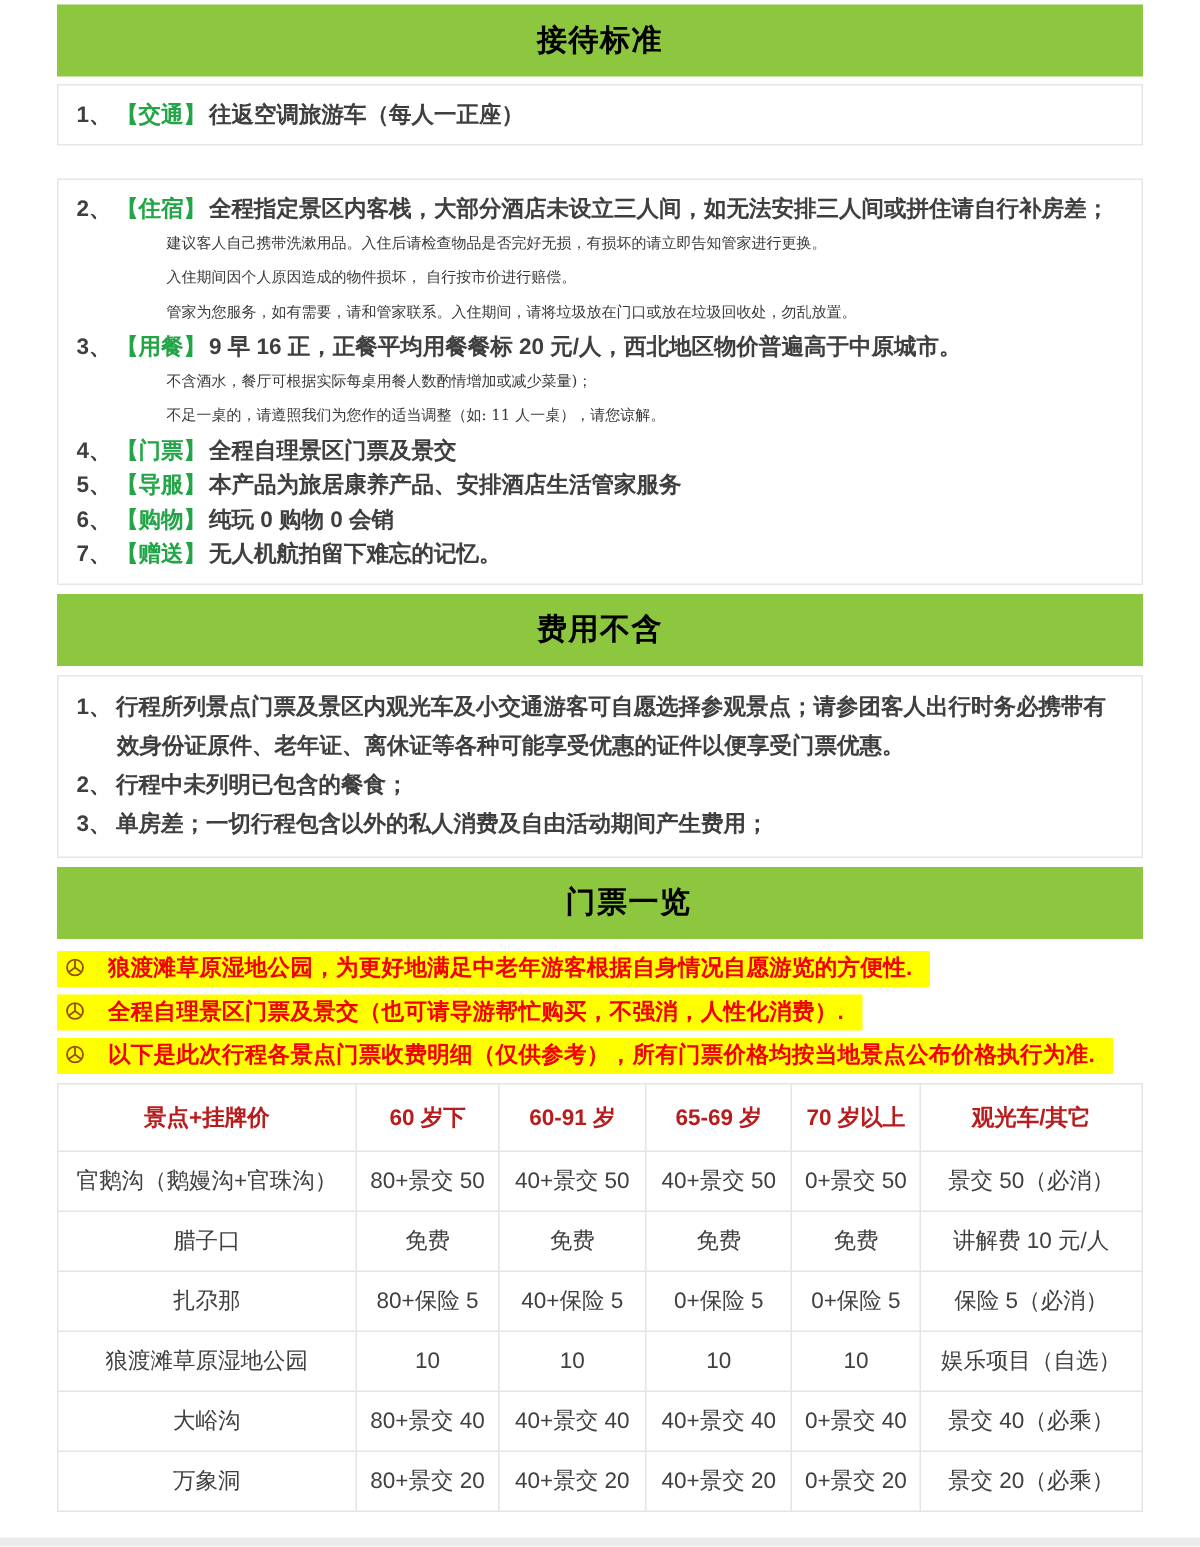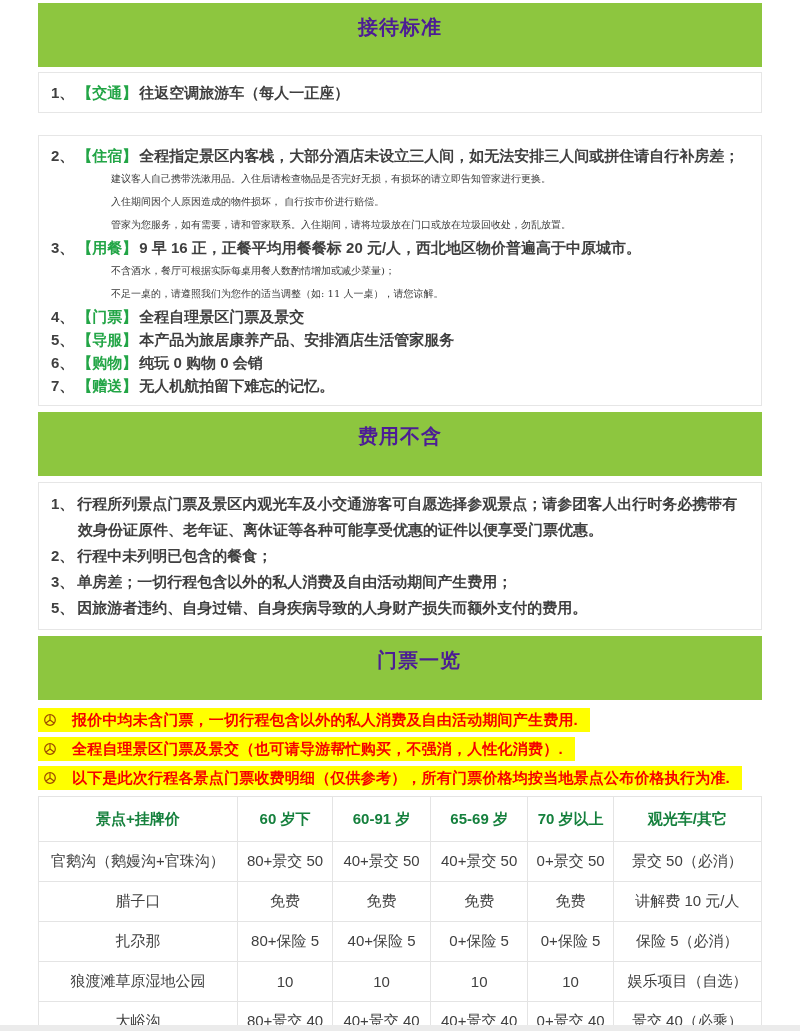--- a/index.html
+++ b/index.html
@@ -3,21 +3,21 @@
 <meta charset="utf-8">
 <style>
   html,body{margin:0;padding:0;}
   body{
     width:800px;height:1031px;position:relative;background:#fff;
     font-family:"Liberation Sans",sans-serif;color:#3c3c3c;
     -webkit-font-smoothing:antialiased;overflow:hidden;
   }
   .page{padding:2px 38px 0 38px;}
   .banner{
-    height:64px;line-height:48px;background:#8DC63F;color:#4c1d95;
+    height:48px;line-height:48px;background:#8DC63F;color:#000000;
     font-size:20px;font-weight:bold;text-align:center;letter-spacing:1px;
   }
   .banner.b1{margin-top:1px;}
   .banner.b2{margin-top:6px;}
   .banner.b3{margin-top:6px;padding-left:38px;}
   .box{
     border:1px solid #E6E6E6;background:#fff;padding:8px 12px;
   }
   .box.box1{margin-top:5px;}
   .box.box2{margin-top:22px;}
@@ -43,21 +43,21 @@
     color:#F50000;font-size:15px;font-weight:bold;letter-spacing:0.2px;
   }
   table.tickets{
     width:100%;border-collapse:collapse;table-layout:fixed;margin-top:6px;
     background:#fff;
   }
   table.tickets th,table.tickets td{
     border:1px solid #E4E4E4;text-align:center;vertical-align:middle;
     font-size:15px;overflow:hidden;
   }
-  table.tickets th{height:42px;font-weight:bold;color:#15803d;}
+  table.tickets th{height:42px;font-weight:bold;color:#b91c1c;}
   table.tickets td{height:37px;font-weight:normal;color:#404040;}
   .bottom-strip{
     position:absolute;left:0;right:0;bottom:0;height:6px;background:#EBEBEB;
   }
 </style>
 </head>
 <body>
 
 <div class="page">
 
@@ -103,37 +103,34 @@
 
   <div class="box box3">
     <div class="line">
       <span class="num">1、</span><span>行程所列景点门票及景区内观光车及小交通游客可自愿选择参观景点；请参团客人出行时务必携带有效身份证原件、老年证、离休证等各种可能享受优惠的证件以便享受门票优惠。</span>
     </div>
     <div class="line">
       <span class="num">2、</span><span>行程中未列明已包含的餐食；</span>
     </div>
     <div class="line">
       <span class="num">3、</span><span>单房差；一切行程包含以外的私人消费及自由活动期间产生费用；</span>
-    </div>
-    <div class="line">
-      <span class="num">5、</span><span>因旅游者违约、自身过错、自身疾病导致的人身财产损失而额外支付的费用。</span>
     </div>
   </div>
 
   <div class="banner b3">
     <span>门票一览</span>
   </div>
 
   <div class="notes">
     <div class="note">
       <span class="note-hl">
         <svg class="bullet-icon" width="14" height="14" viewBox="0 0 20 20">
             <circle cx="10" cy="10" r="7.6" fill="none" stroke="#9C4A00" stroke-width="1.7"></circle>
             <path d="M10 10 L10 3.2 M10 10 L4.2 14.2 M10 10 L15.8 14.2" fill="none" stroke="#9C4A00" stroke-width="1.7"></path>
-          </svg><span class="note-txt">报价中均未含门票，一切行程包含以外的私人消费及自由活动期间产生费用.</span>
+          </svg><span class="note-txt">狼渡滩草原湿地公园，为更好地满足中老年游客根据自身情况自愿游览的方便性.</span>
       </span>
     </div>
     <div class="note">
       <span class="note-hl">
         <svg class="bullet-icon" width="14" height="14" viewBox="0 0 20 20">
             <circle cx="10" cy="10" r="7.6" fill="none" stroke="#9C4A00" stroke-width="1.7"></circle>
             <path d="M10 10 L10 3.2 M10 10 L4.2 14.2 M10 10 L15.8 14.2" fill="none" stroke="#9C4A00" stroke-width="1.7"></path>
           </svg><span class="note-txt">全程自理景区门票及景交（也可请导游帮忙购买，不强消，人性化消费）.</span>
       </span>
     </div>

